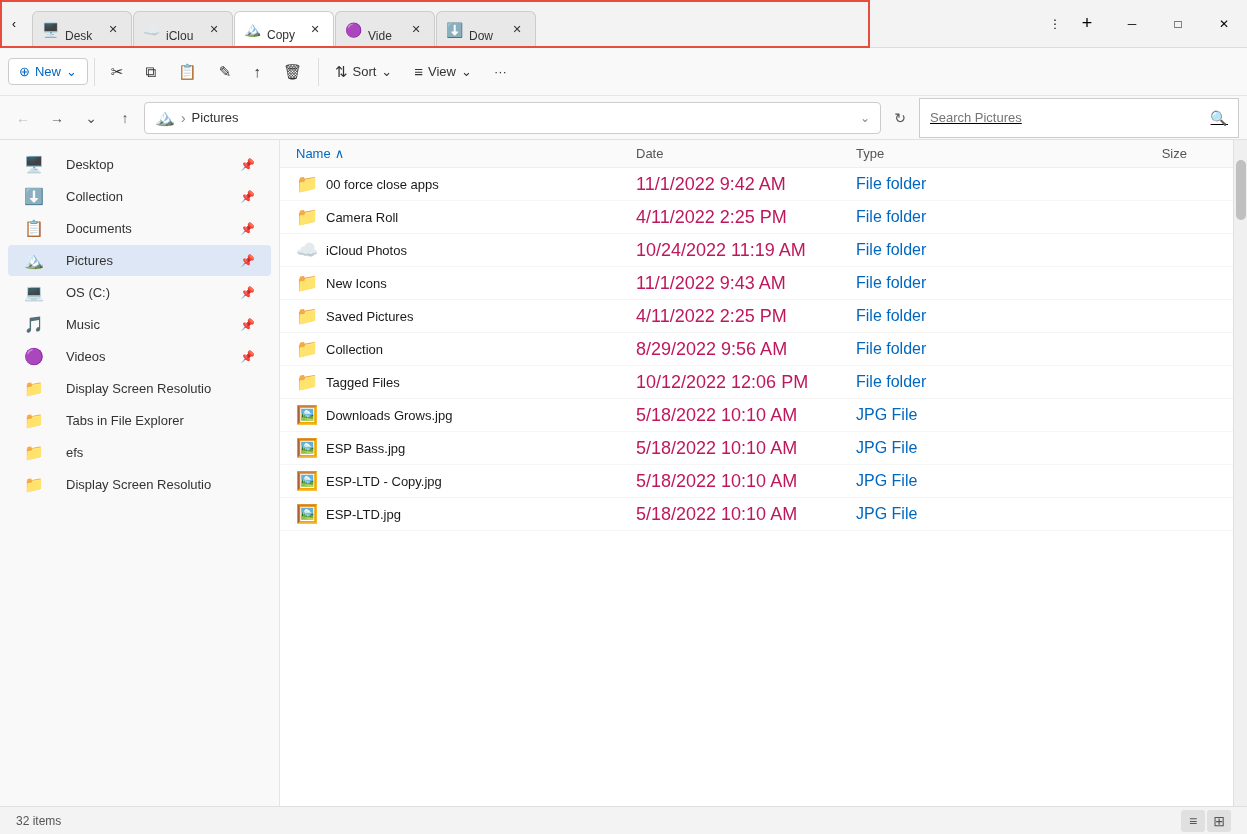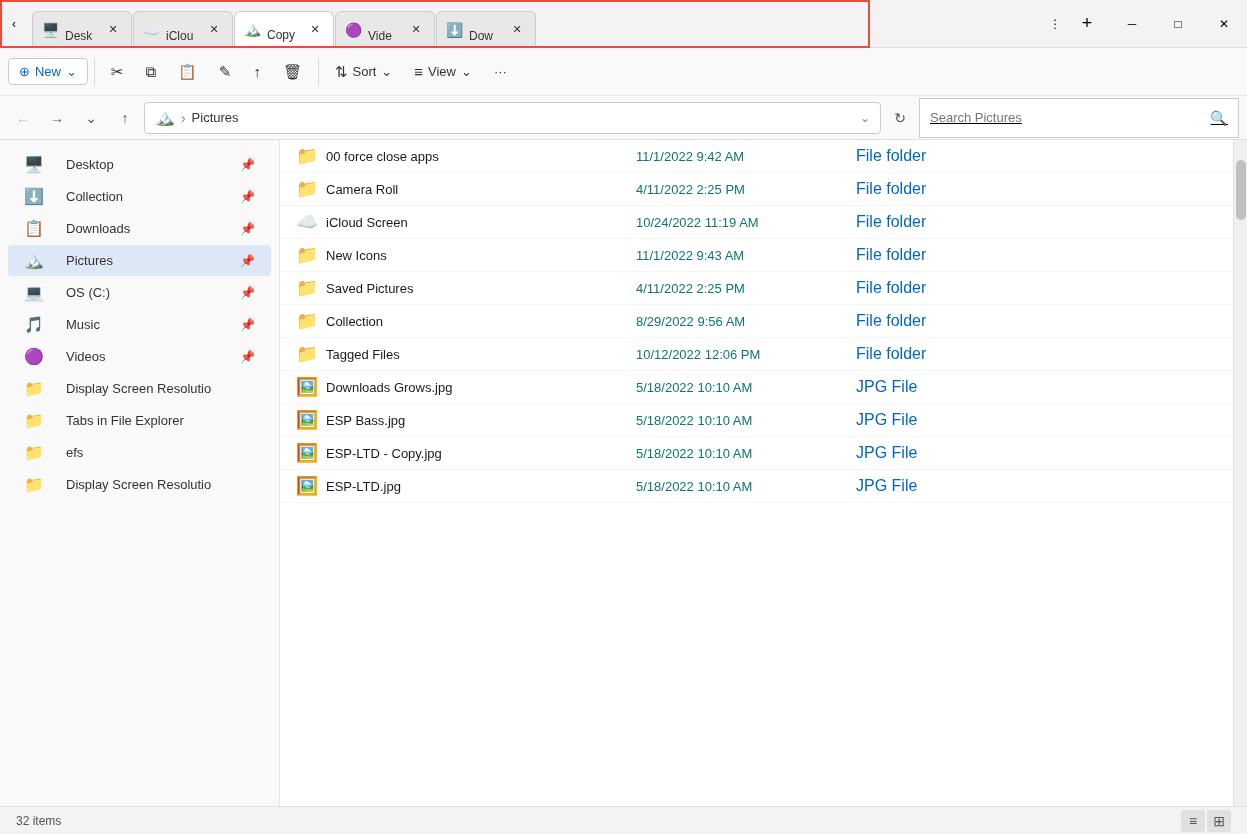--- a/index.html
+++ b/index.html
@@ -264,21 +264,21 @@
     }
     .file-row-name {
       width: 340px;
       display: flex;
       align-items: center;
       gap: 8px;
       font-size: 13px;
       color: #1a1a1a;
     }
     .file-icon { font-size: 18px; width: 22px; text-align: center; }
-    .file-row-date { width: 220px; font-size: 13px; color: #0f766e; }
+    .file-row-date { width: 220px; font-size: 18px; color: #be185d; }
     .file-row-type { width: 180px; font-size: 16px; color: #0067c0; }
     .file-row-size { flex: 1; font-size: 13px; color: #333; text-align: right; padding-right: 30px; }
 
     
     .scrollbar-track {
       width: 14px;
       background: #f0f0f0;
       border-left: 1px solid #e0e0e0;
     }
     .scrollbar-thumb {
@@ -437,21 +437,21 @@
     <span class="sidebar-item-label">Desktop</span>
     <span class="sidebar-pin-icon">📌</span>
   </div>
       <div class="sidebar-item">
     <span class="sidebar-item-icon">⬇️</span>
     <span class="sidebar-item-label">Collection</span>
     <span class="sidebar-pin-icon">📌</span>
   </div>
       <div class="sidebar-item">
     <span class="sidebar-item-icon">📋</span>
-    <span class="sidebar-item-label">Downloads</span>
+    <span class="sidebar-item-label">Documents</span>
     <span class="sidebar-pin-icon">📌</span>
   </div>
       <div class="sidebar-item active">
     <span class="sidebar-item-icon">🏔️</span>
     <span class="sidebar-item-label">Pictures</span>
     <span class="sidebar-pin-icon">📌</span>
   </div>
       <div class="sidebar-item">
     <span class="sidebar-item-icon">💻</span>
     <span class="sidebar-item-label">OS (C:)</span>
@@ -483,20 +483,29 @@
 
   </div>
       <div class="sidebar-item">
     <span class="sidebar-item-icon">📁</span>
     <span class="sidebar-item-label">Display Screen Resolutio</span>
 
   </div>
     </div>
 
   <div class="content-area">
+    <div class="content-header">
+      <div class="col-name">
+        <span>Name</span>
+        <span>∧</span>
+      </div>
+      <div class="col-date">Date</div>
+      <div class="col-type">Type</div>
+      <div class="col-size">Size</div>
+    </div>
 
   <div class="file-row">
     <div class="file-row-name">
       <span class="file-icon">📁</span>
       <span>00 force close apps</span>
     </div>
     <div class="file-row-date">11/1/2022 9:42 AM</div>
     <div class="file-row-type">File folder</div>
     <div class="file-row-size"></div>
   </div>
@@ -505,21 +514,21 @@
       <span class="file-icon">📁</span>
       <span>Camera Roll</span>
     </div>
     <div class="file-row-date">4/11/2022 2:25 PM</div>
     <div class="file-row-type">File folder</div>
     <div class="file-row-size"></div>
   </div>
       <div class="file-row">
     <div class="file-row-name">
       <span class="file-icon">☁️</span>
-      <span>iCloud Screen</span>
+      <span>iCloud Photos</span>
     </div>
     <div class="file-row-date">10/24/2022 11:19 AM</div>
     <div class="file-row-type">File folder</div>
     <div class="file-row-size"></div>
   </div>
       <div class="file-row">
     <div class="file-row-name">
       <span class="file-icon">📁</span>
       <span>New Icons</span>
     </div>

